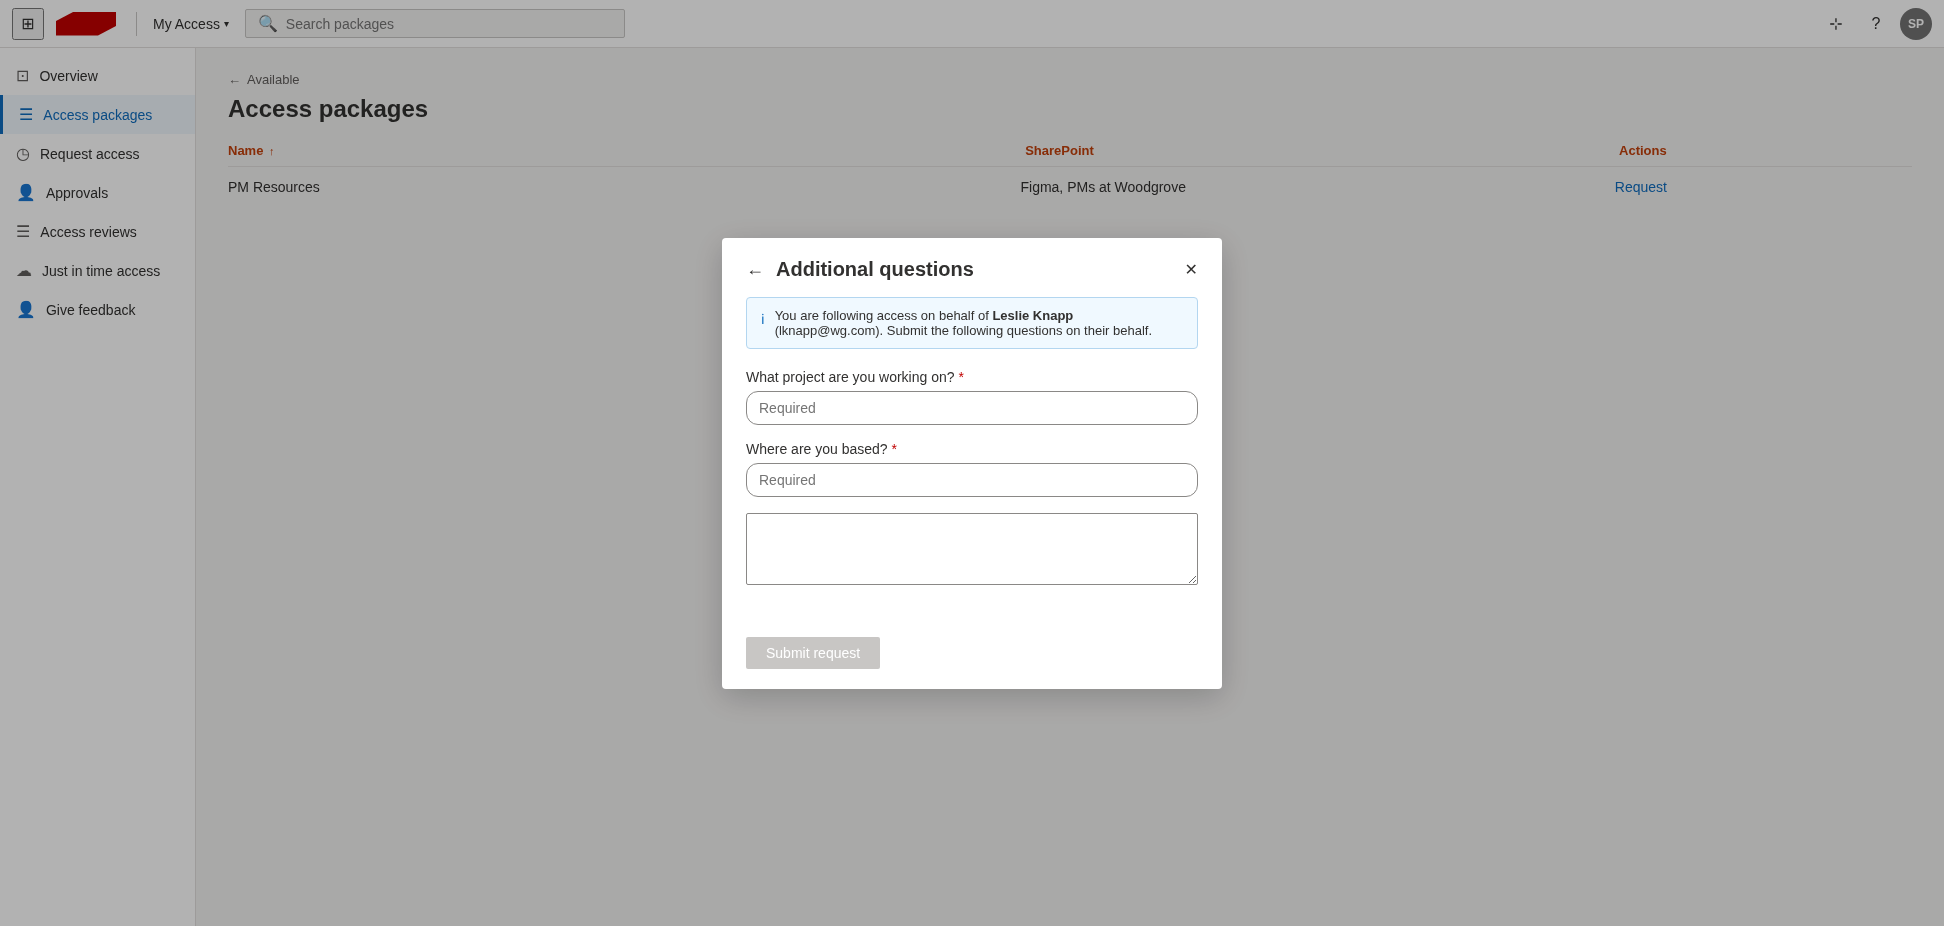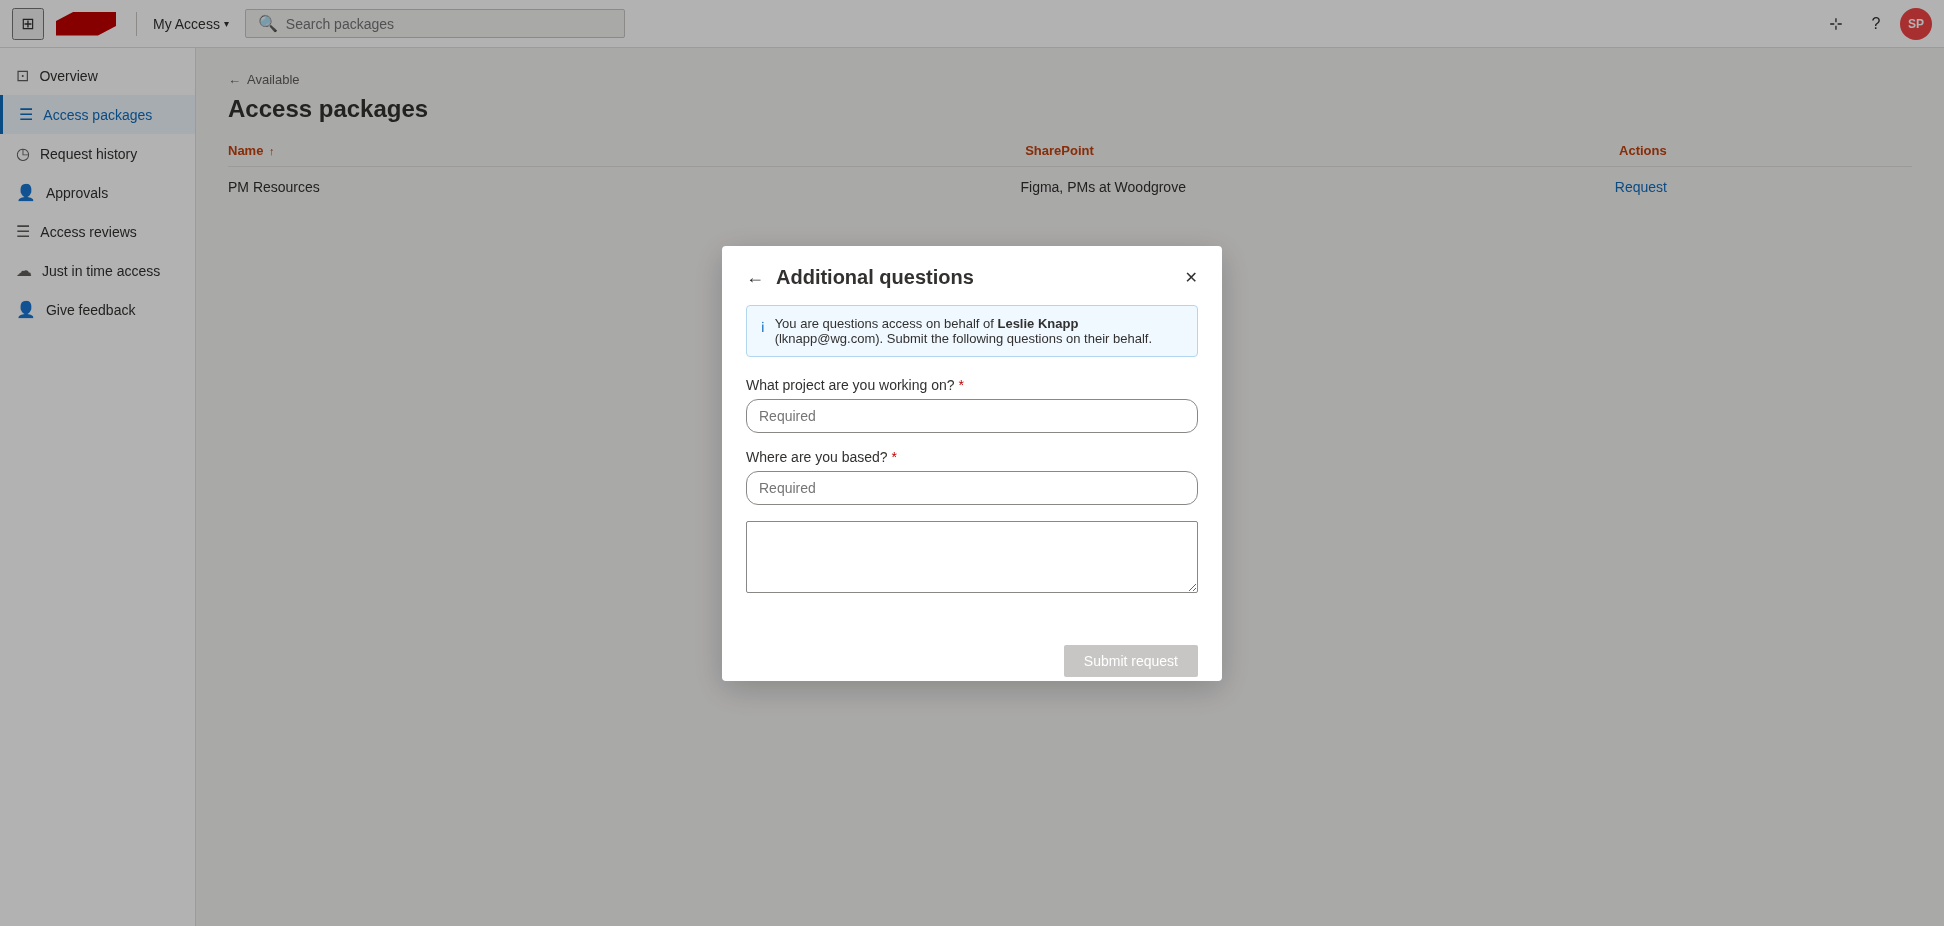--- a/index.html
+++ b/index.html
@@ -58,21 +58,21 @@
     .nav-icon-btn {
       width: 32px; height: 32px;
       border-radius: 50%;
       display: flex; align-items: center; justify-content: center;
       cursor: pointer; font-size: 16px; color: #323130;
       background: transparent; border: none;
     }
     .nav-avatar {
       width: 32px; height: 32px;
       border-radius: 50%;
-      background: #ef4444;
+      background: #737373;
       color: #fff; font-size: 12px; font-weight: 600;
       display: flex; align-items: center; justify-content: center;
       cursor: pointer;
     }
 
     
     .layout {
       display: flex;
       height: calc(926px - 48px);
     }
@@ -207,22 +207,22 @@
       border: 1px solid #8a8886;
       border-radius: 2px;
       padding: 8px 12px;
       font-size: 14px; color: #323130;
       outline: none;
       resize: vertical;
       height: 72px;
       font-family: inherit;
     }
     .modal-footer {
-      padding: 8px 24px 4px;
-      display: flex; justify-content: flex-end;
+      padding: 8px 24px 20px;
+      display: flex; justify-content: flex-start;
     }
     .btn-submit {
       background: #c8c6c4;
       color: #fff;
       border: none;
       border-radius: 2px;
       padding: 8px 20px;
       font-size: 14px;
       cursor: default;
     }
@@ -262,21 +262,21 @@
     <div class="sidebar-item">
       <span class="sidebar-icon">⊡</span>
       <span>Overview</span>
     </div>
     <div class="sidebar-item active">
       <span class="sidebar-icon">☰</span>
       <span>Access packages</span>
     </div>
     <div class="sidebar-item">
       <span class="sidebar-icon">◷</span>
-      <span>Request history</span>
+      <span>Request access</span>
     </div>
     <div class="sidebar-item">
       <span class="sidebar-icon">👤</span>
       <span>Approvals</span>
     </div>
     <div class="sidebar-item">
       <span class="sidebar-icon">☰</span>
       <span>Access reviews</span>
     </div>
     <div class="sidebar-item">
@@ -321,21 +321,21 @@
       <button class="modal-close-btn">
         <span>✕</span>
       </button>
     </div>
 
     <div class="modal-body">
 
       <div class="info-banner">
         <span class="info-icon">ℹ</span>
         <span>
-          <span>You are questions access on behalf of </span><strong>Leslie Knapp</strong> <span>(lknapp@wg.com).</span><span> Submit the following questions on their behalf.</span>
+          <span>You are following access on behalf of </span><strong>Leslie Knapp</strong> <span>(lknapp@wg.com).</span><span> Submit the following questions on their behalf.</span>
         </span>
       </div>
 
       <div class="form-group">
         <label class="form-label">
           <span>What project are you working on?</span> <span class="required-star">*</span>
         </label>
         <input type="text" class="form-input" placeholder="Required" style="">
       </div>
 

